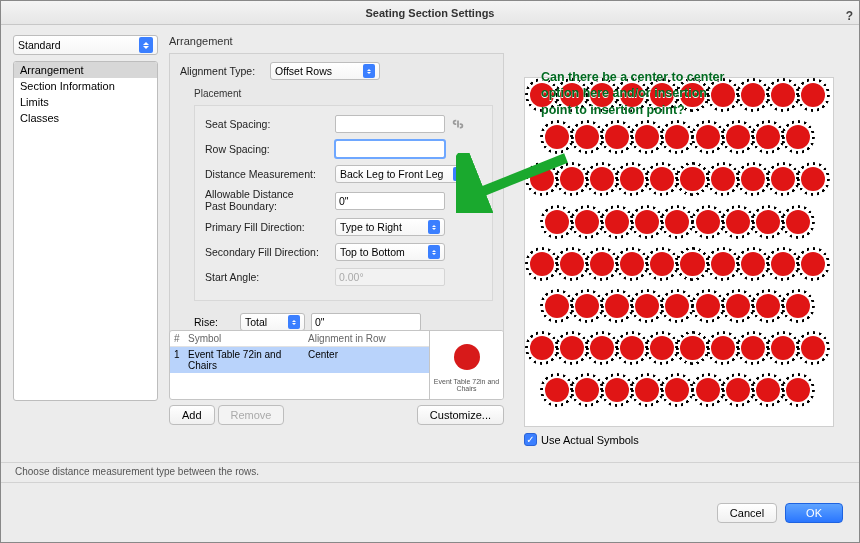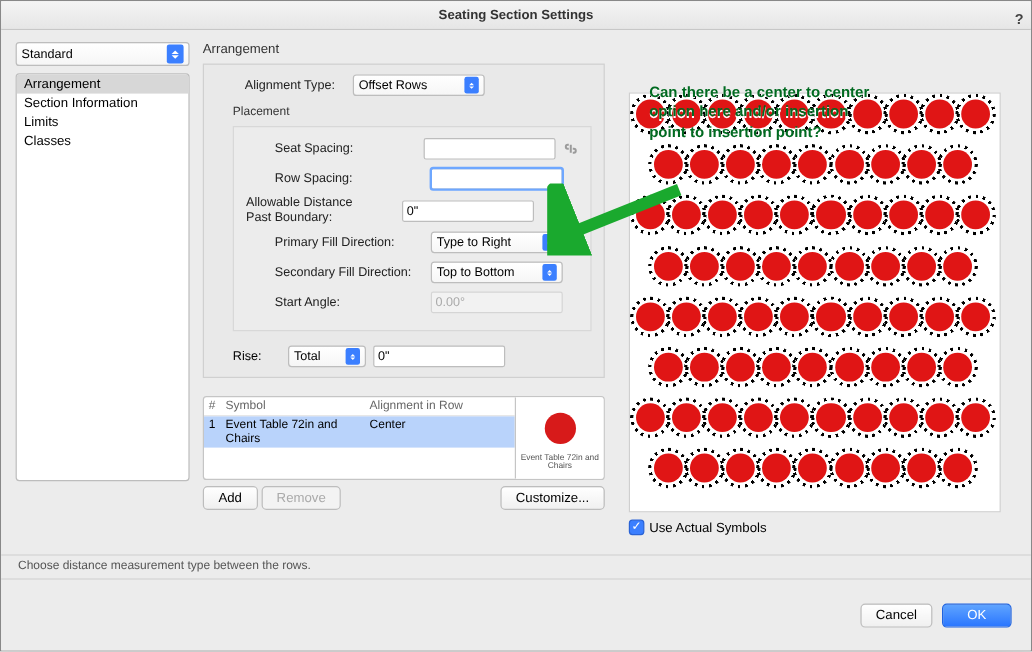--- a/index.html
+++ b/index.html
@@ -14,21 +14,21 @@
 .sel .arrows::before, .sel .arrows::after { content:""; border: 3px solid transparent; display:block; }
 .sel .arrows::before { border-bottom-color:#fff; margin-bottom:1px;}
 .sel .arrows::after  { border-top-color:#fff; }
 .listbox { margin-top: 6px; width: 100%; height: 340px; background: #fff; border: 1px solid #bdbdbd; border-radius: 3px; overflow-y:auto; }
 .listrow { padding: 2px 6px; font-size: 11px; }
 .listrow.sel-row { background: #d7d7d7; }
 .mid { position: absolute; left: 168px; top: 10px; width: 335px; }
 .grouplabel { font-size: 11px; color: #333; margin-bottom: 6px; }
 .group { border-left: 1px solid #d0d0d0; border-top: 1px solid #d0d0d0; border-bottom: 1px solid #d0d0d0; border-right: 1px solid #d0d0d0; padding: 8px 10px; background: #e9e9e9; }
 .row { display: flex; align-items: center; min-height: 20px; margin-bottom: 5px; }
-.lab { width: 130px; font-size: 10.5px; color: #222; margin-left: 24px; }
+.lab { width: 130px; font-size: 10.5px; color: #222; }
 .lab2 { width: 130px; font-size: 10.5px; color: #222; line-height:1.1; }
 .txt { width: 110px; height: 18px; border: 1px solid #bdbdbd; background: #fff; border-radius: 2px; padding: 1px 3px; font-size: 10.5px; }
 .txt.focus { outline: 2.5px solid #6ea7ff; outline-offset: -1px; }
 .smallsel { width: 110px; height: 18px; background: linear-gradient(#fff,#f6f6f6); border: 1px solid #bdbdbd; border-radius: 3px; padding: 0 4px; display:flex; align-items:center; justify-content:space-between; font-size:10.5px; }
 .smallsel .arrows { width: 12px; height: 14px; background: #3b7fff; border-radius: 2px; display:flex; flex-direction:column; align-items:center; justify-content:center; }
 .smallsel .arrows::before, .smallsel .arrows::after { content:""; border: 2.5px solid transparent; display:block; }
 .smallsel .arrows::before { border-bottom-color:#fff; margin-bottom:1px;}
 .smallsel .arrows::after  { border-top-color:#fff; }
 .disabled { color: #aaa !important; }
 .disabled .txt, .txt.dis { background:#f2f2f2; color:#aaa; border-color:#d5d5d5;}
@@ -108,20 +108,27 @@
           <div class="row">
             <span class="lab">Seat Spacing:</span>
             <input class="txt" value="" style="">
             <svg class="link-icon" viewBox="0 0 16 16">
                 <path d="M5 3a3 3 0 0 0 0 6h1V7H5a1 1 0 0 1 0-2h1V3H5zm6 10a3 3 0 0 0 0-6h-1v2h1a1 1 0 0 1 0 2h-1v2h1zM7 4h2v8H7z" fill="#666"></path>
               </svg>
           </div>
           <div class="row">
             <span class="lab">Row Spacing:</span>
             <input class="txt focus" value="" style="">
+          </div>
+          <div class="row">
+            <span class="lab">Distance Measurement:</span>
+            <div class="smallsel" style="width:135px;">
+              <span>Back Leg to Front Leg</span>
+              <span class="arrows"></span>
+            </div>
           </div>
           <div class="row">
             <span class="lab2">
               <span class="block">Allowable Distance</span>
               <span class="block">Past Boundary:</span>
             </span>
             <input class="txt" value="0&quot;" style="">
           </div>
           <div class="row">
             <span class="lab">Primary Fill Direction:</span>

